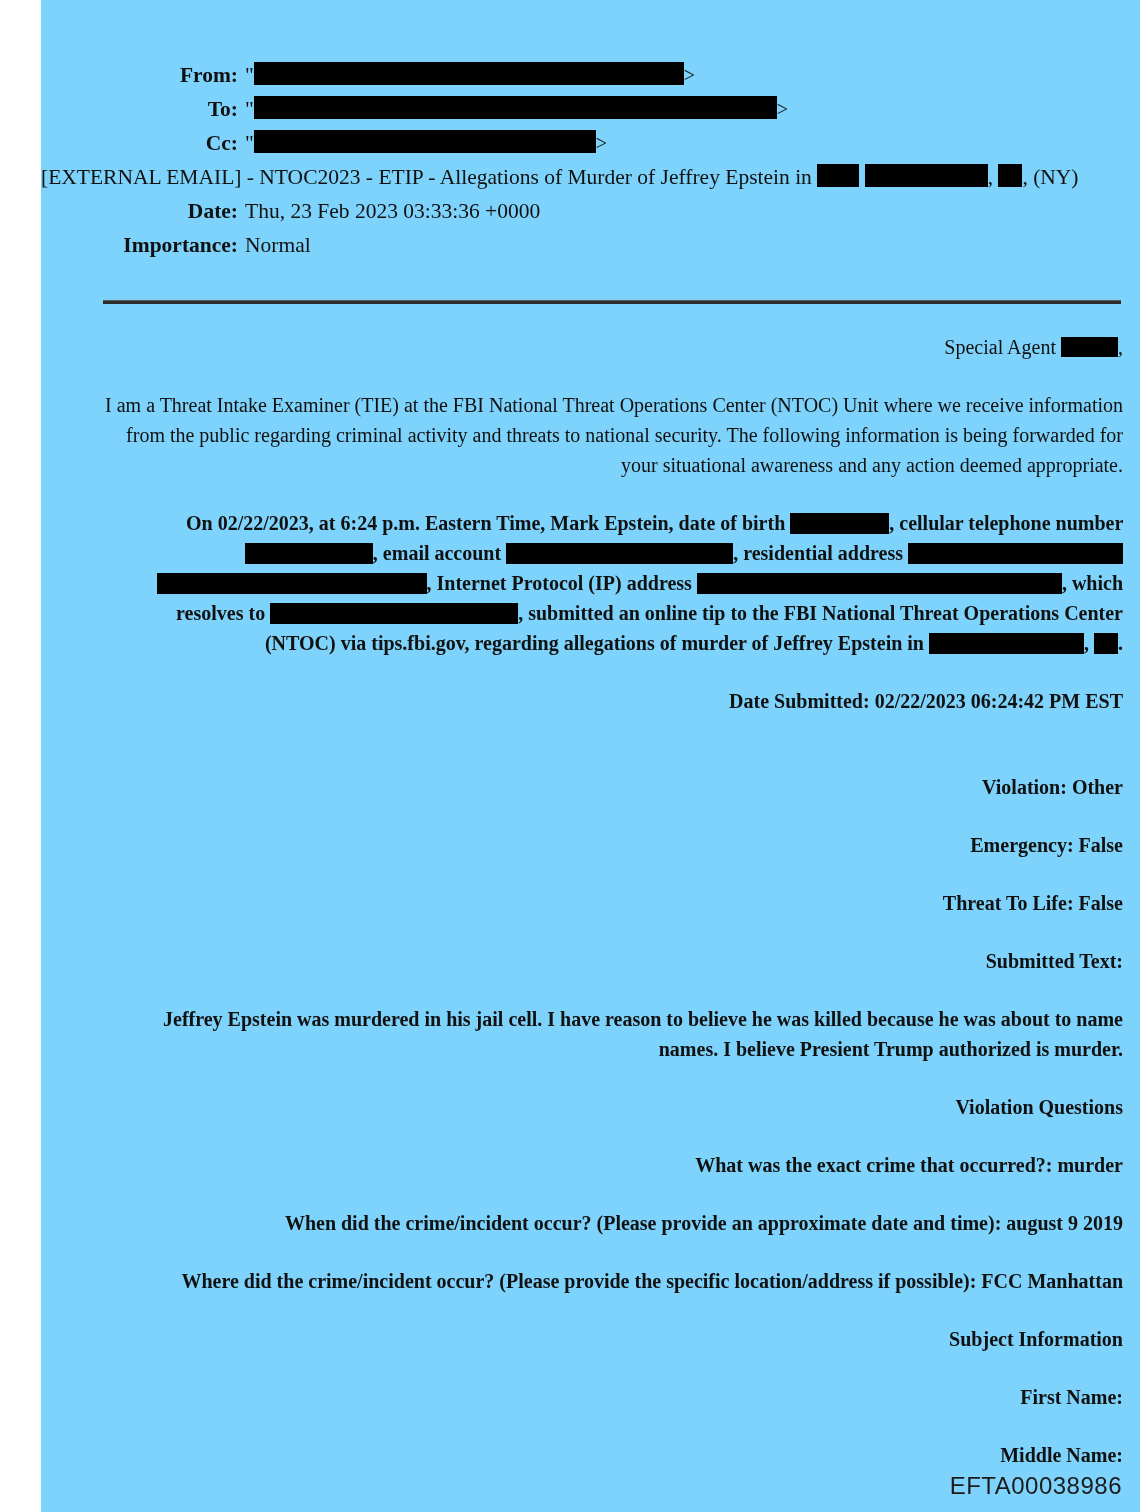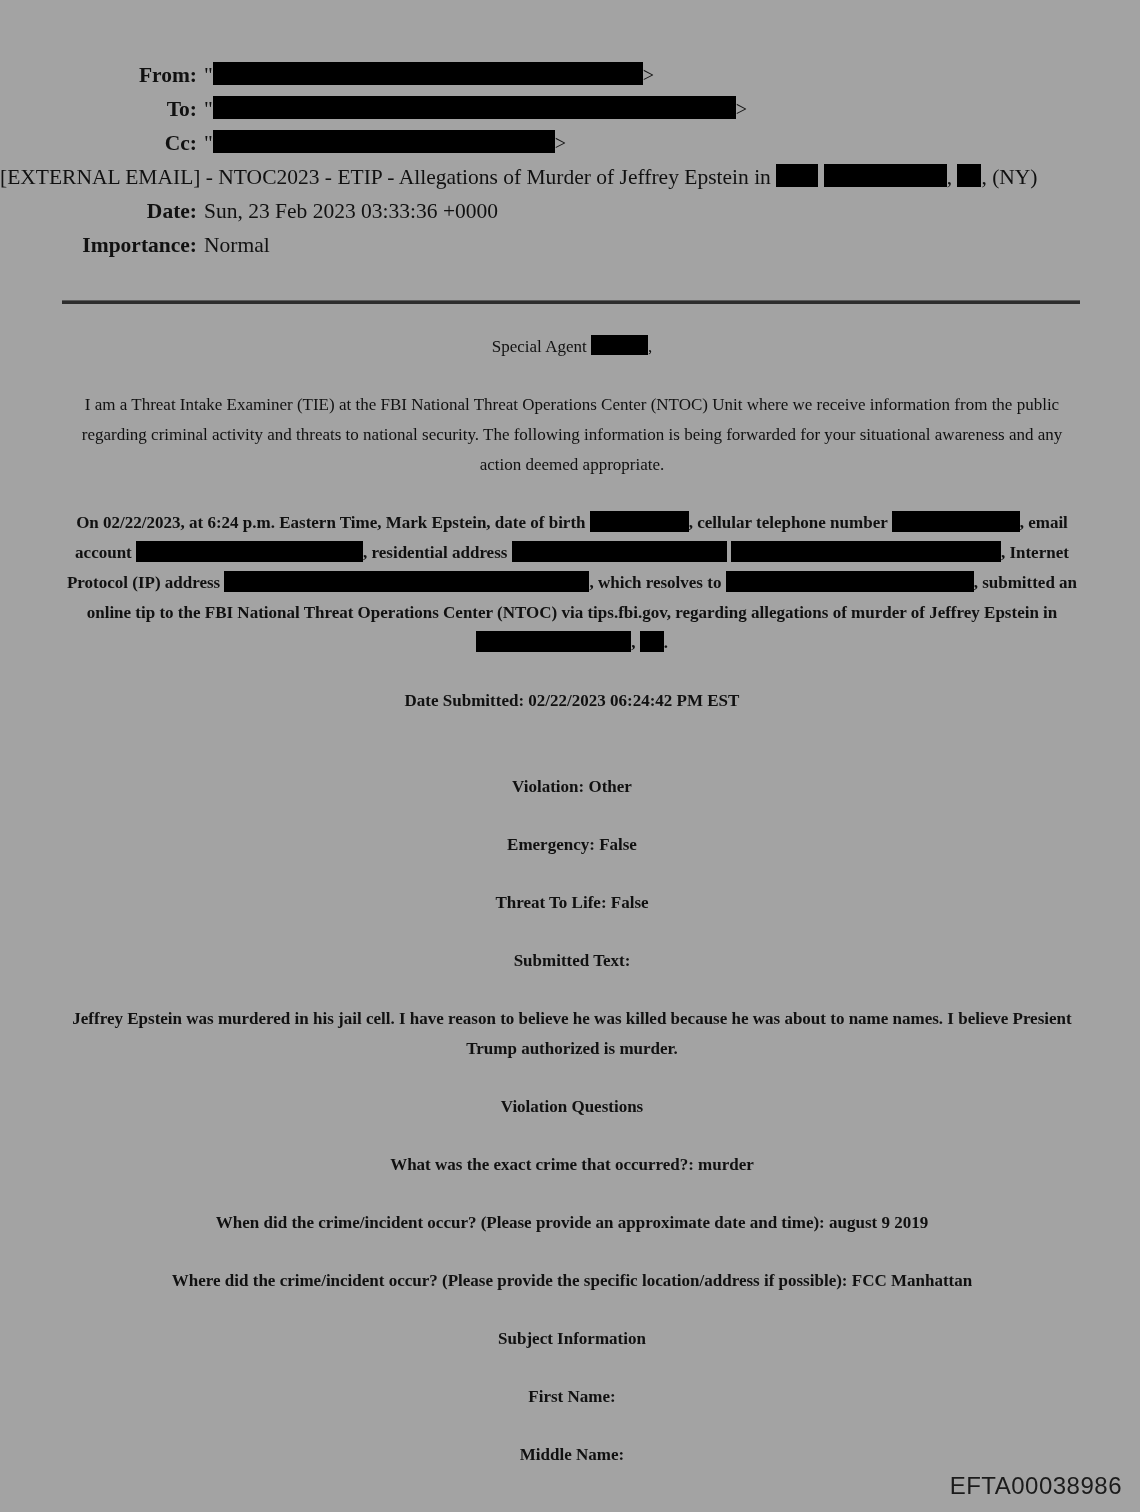--- a/index.html
+++ b/index.html
@@ -13,21 +13,22 @@
     height: 1512px;
     position: relative;
     font-family: "Liberation Serif", "DejaVu Serif", serif;
     color: #111111;
     overflow: hidden;
   }
 
   .page {
     position: absolute;
     inset: 0;
-    background: #a3a3a3;
+    background: #7dd3fc;
+    margin-left: 41px;
   }
 
   
   .mail-header {
     position: absolute;
     left: 0;
     top: 58px;
     width: 1100px;
     font-size: 21.5px;
     line-height: 34px;
@@ -79,23 +80,23 @@
 
   
   .body-wrap {
     position: absolute;
     left: 62px;
     top: 332px;
     width: 1020px;
   }
   p.para {
     margin: 0 0 0 0;
-    font-size: 17px;
+    font-size: 20px;
     line-height: 30px;
-    text-align: center;
+    text-align: right;
   }
   p.para.reg { font-weight: normal; }
   p.para.bold { font-weight: bold; }
   .sp-md  { height: 28px; }
 
   
   .bates {
     position: absolute;
     right: 18px;
     bottom: 12px;
@@ -127,21 +128,21 @@
       <div class="hdr-label">Cc:</div>
       <div class="hdr-value"><span class="quote">"</span><span class="redact h-hdr" id="r-cc" style="width: 342px;"></span><span class="gt">&gt;</span></div>
     </div>
 
     <div class="hdr-row">
       <div class="hdr-value"><span>[EXTERNAL EMAIL] - NTOC2023 - ETIP - Allegations of Murder of Jeffrey Epstein in</span> <span class="redact h-hdr" id="r-sub1" style="width: 42px;"></span> <span class="redact h-hdr" id="r-sub2" style="width: 123px;"></span><span>,</span> <span class="redact h-hdr" id="r-sub3" style="width: 24px;"></span><span>, (NY)</span></div>
     </div>
 
     <div class="hdr-row">
       <div class="hdr-label">Date:</div>
-      <div class="hdr-value">Sun, 23 Feb 2023 03:33:36 +0000</div>
+      <div class="hdr-value">Thu, 23 Feb 2023 03:33:36 +0000</div>
     </div>
 
     <div class="hdr-row">
       <div class="hdr-label">Importance:</div>
       <div class="hdr-value">Normal</div>
     </div>
 
   </div>
 
   <div class="rule"></div>

